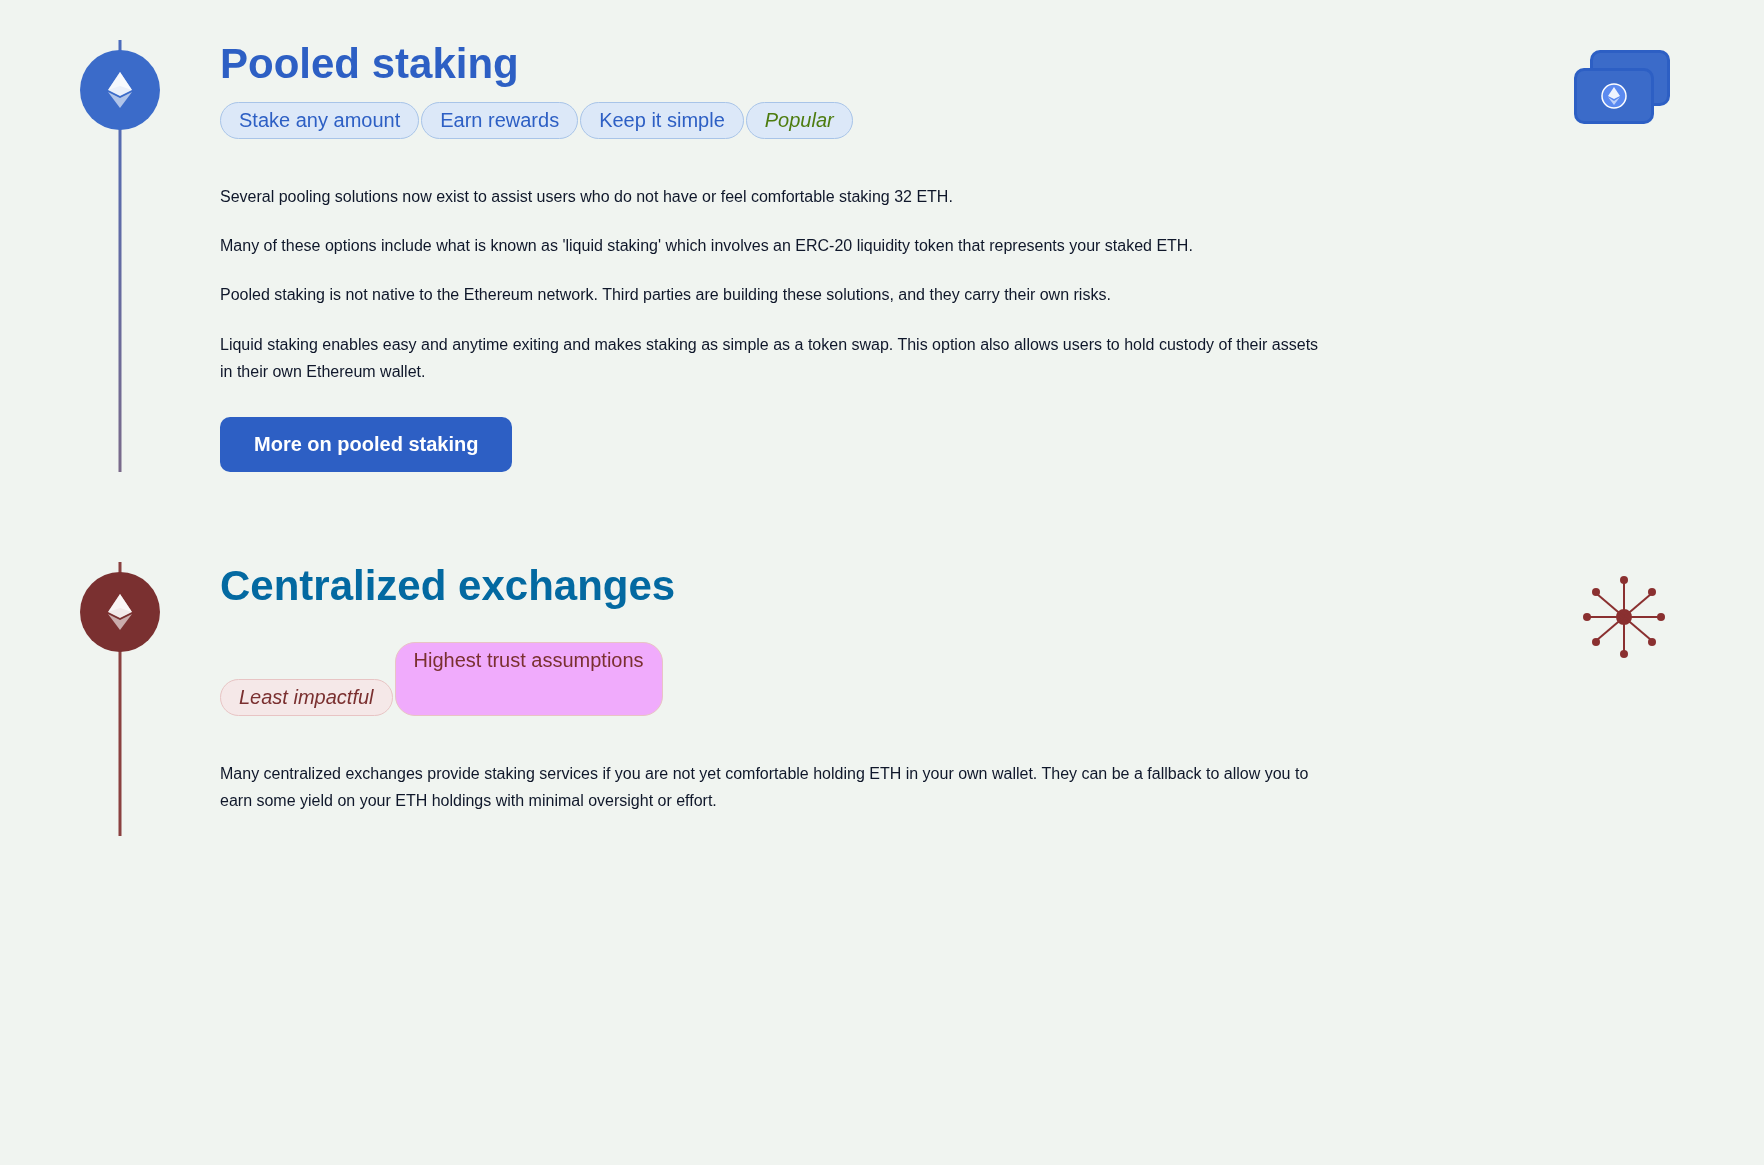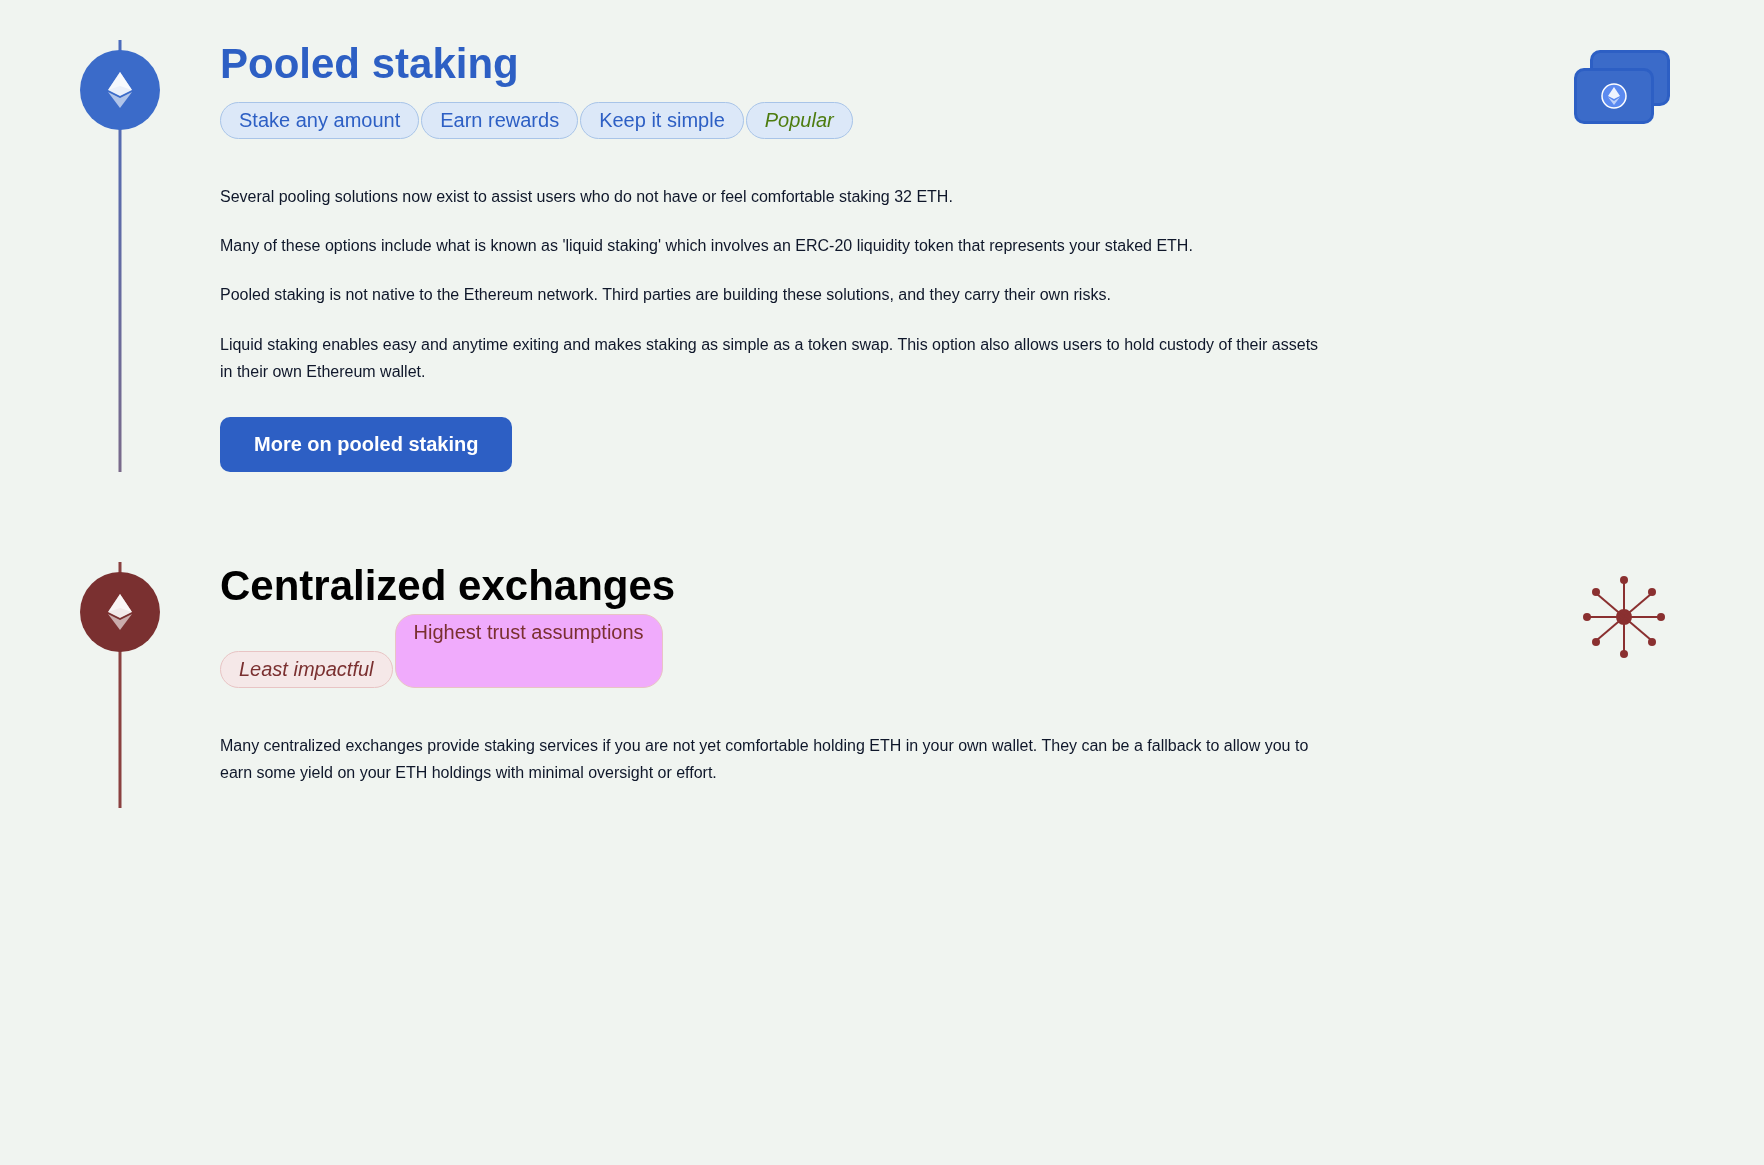--- a/index.html
+++ b/index.html
@@ -95,22 +95,22 @@
     }
     .section-title-blue {
       font-size: 42px;
       font-weight: 700;
       color: #2d5fc4;
       margin-bottom: 14px;
     }
     .section-title-red {
       font-size: 42px;
       font-weight: 700;
-      color: #000000;
-      margin-bottom: 4px;
+      color: #0369a1;
+      margin-bottom: 32px;
     }
     .tags-row {
       display: flex;
       flex-wrap: wrap;
       gap: 2px;
       margin-bottom: 28px;
     }
     .tag {
       padding: 6px 18px;
       border-radius: 20px;

